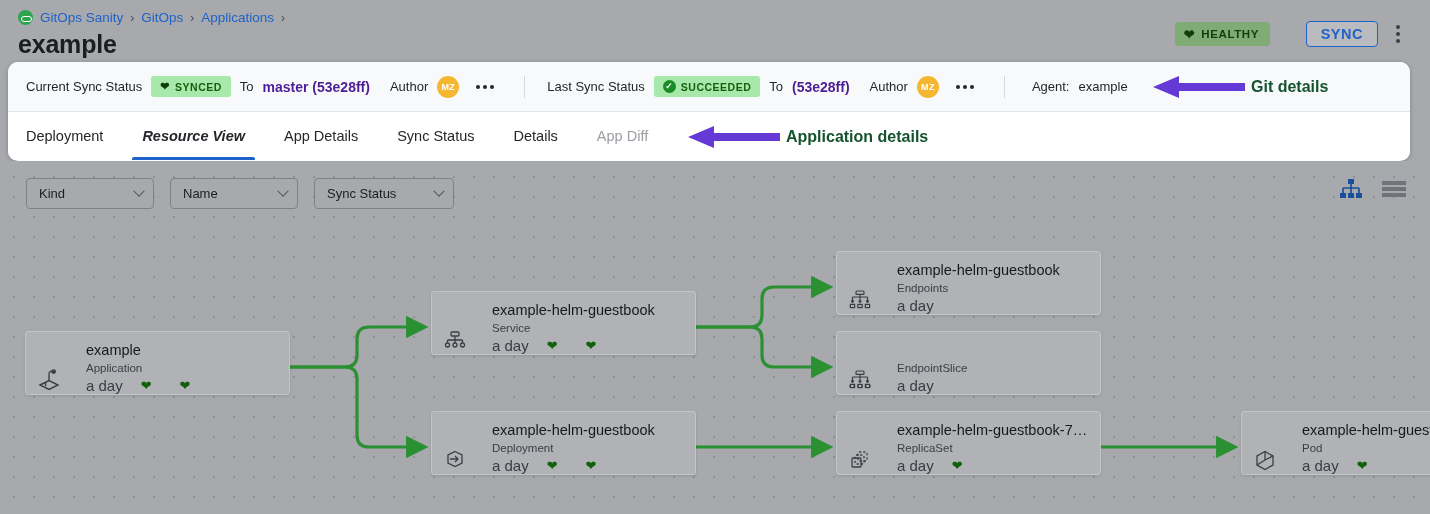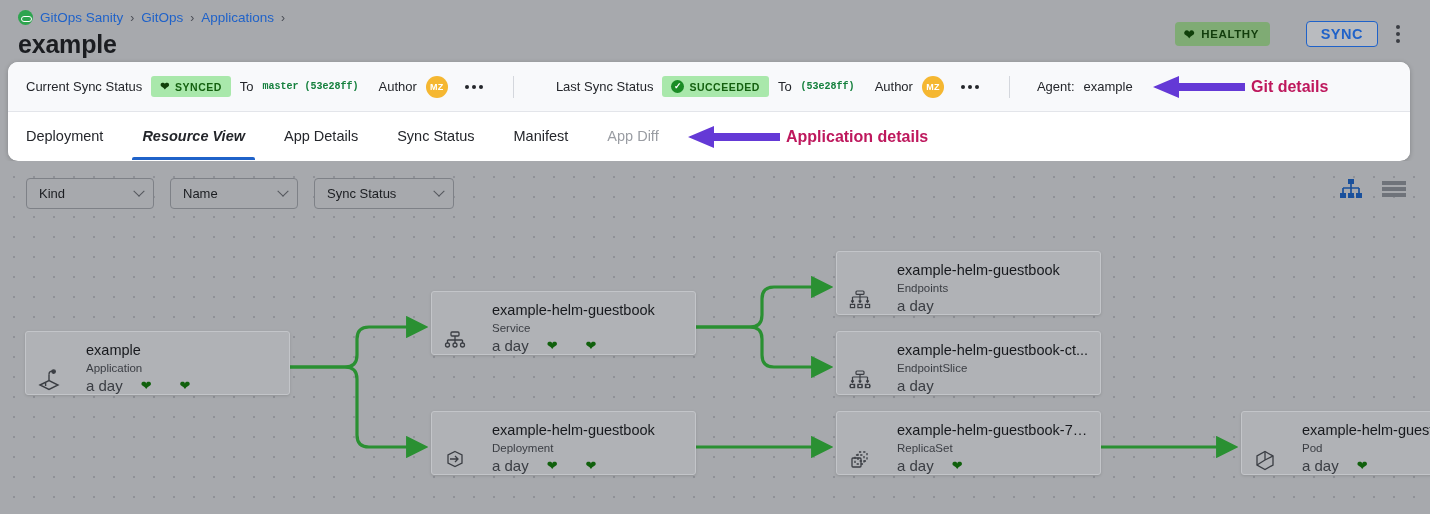--- a/index.html
+++ b/index.html
@@ -76,21 +76,21 @@
     height: 21px; padding: 0 9px; border-radius: 3px; background: #a9e8ab;
     display: flex; align-items: center; gap: 5px;
     font-size: 10.5px; font-weight: bold; letter-spacing: 0.5px; color: #14600f;
   }
   .pill .heart { font-size: 11px; }
   .check-ico {
     width: 13px; height: 13px; border-radius: 50%; background: #1a8c25;
     color: #fff; font-size: 9px; display:flex; align-items:center; justify-content:center;
     font-weight: bold; line-height: 1;
   }
-  .linkv { color: #15803d; font-weight: bold; font-size: 10px; white-space: nowrap; font-family: Liberation Mono, monospace; }
+  .linkv { color: #4c1d95; font-weight: bold; font-size: 14px; white-space: nowrap; }
   .avatar {
     width: 22px; height: 22px; border-radius: 50%; background: #f5b731;
     color: #fff; font-size: 9px; font-weight: bold;
     display: flex; align-items: center; justify-content: center; letter-spacing: .3px;
   }
   .dots3 { display: flex; gap: 3px; align-items: center; cursor: pointer; }
   .dots3 i { width: 4px; height: 4px; border-radius: 50%; background: #24262b; display: block; }
   .vsep { width: 1px; height: 22px; background: #d4d7dd; }
 
   .tab-row {
@@ -102,21 +102,21 @@
     font-size: 14.5px; color: #24262b; cursor: pointer; position: relative;
   }
   .tab.active { font-weight: bold; font-style: italic; }
   .tab.active::after {
     content: ""; position: absolute; left: -10px; right: -10px; bottom: 0;
     height: 3px; background: #1f62c9; border-radius: 2px 2px 0 0;
   }
   .tab.muted { color: #9a9da3; }
 
   
-  .ann-label { position: absolute; color: #be185d; font-weight: bold; font-size: 16px; white-space: nowrap; }
+  .ann-label { position: absolute; color: #14532d; font-weight: bold; font-size: 16px; white-space: nowrap; }
   .ann-arrow { position: absolute; height: 22px; }
 
   
   .canvas {
     position: absolute; left: 0; top: 161px; width: 1430px; height: 353px;
     background-color: #a7a9ad;
     background-image: radial-gradient(#8f9197 1px, transparent 1.1px);
     background-size: 20px 20px;
     background-position: 4px 6px;
     overflow: hidden;
@@ -209,21 +209,21 @@
         <span class="avatar">MZ</span>
         <span class="dots3" style="margin-left:8px">
             <i></i>
             <i></i>
             <i></i>
           </span>
       </div>
 
       <span class="vsep"></span>
 
-      <div class="sync-seg" style="margin-left:36px;margin-right:24px;">
+      <div class="sync-seg" style="margin-left:16px;margin-right:24px;">
         <span class="lbl">Last Sync Status</span>
         <span class="pill">
           <span class="check-ico">✓</span>
           <span>SUCCEEDED</span>
         </span>
         <span class="lbl">To</span>
         <span class="linkv">(53e28ff)</span>
         <span class="lbl" style="margin-left:11px">Author</span>
         <span class="avatar">MZ</span>
         <span class="dots3" style="margin-left:8px">
@@ -244,21 +244,21 @@
         <path d="M0 11 L26 0 L26 7 L92 7 L92 15 L26 15 L26 22 Z" fill="#6439d6"></path>
       </svg>
       <span class="ann-label" style="left:1243px; top:16px;">Git details</span>
     </div>
 
     <div class="tab-row">
       <div class="tab">Deployment</div>
       <div class="tab active">Resource View</div>
       <div class="tab">App Details</div>
       <div class="tab">Sync Status</div>
-      <div class="tab">Manifest</div>
+      <div class="tab">Details</div>
       <div class="tab muted">App Diff</div>
 
       <svg class="ann-arrow" style="left:680px; top:14px; width:92px;" viewBox="0 0 92 22">
         <path d="M0 11 L26 0 L26 7 L92 7 L92 15 L26 15 L26 22 Z" fill="#6439d6"></path>
       </svg>
       <span class="ann-label" style="left:778px; top:16px;">Application details</span>
     </div>
   </div>
 
   <div class="canvas">
@@ -412,21 +412,20 @@
           <path d="M5.5 9 L5.5 14 M13 9 L13 14 M20.5 9 L20.5 14"></path>
           <path d="M4.2 12.6 L5.5 14.4 L6.8 12.6 M11.7 12.6 L13 14.4 L14.3 12.6 M19.2 12.6 L20.5 14.4 L21.8 12.6" fill="#3b3e44"></path>
           <rect x="3.4" y="16.4" width="4.2" height="3.2"></rect>
           <rect x="10.9" y="16.4" width="4.2" height="3.2"></rect>
           <rect x="18.4" y="16.4" width="4.2" height="3.2"></rect>
           <path d="M2 18 L24 18" stroke-dasharray="2 2"></path>
         </svg>
       </div>
       <div class="node-div"></div>
       <div class="node-body">
-        <div class="node-title">example-helm-guestbook-ct...</div>
         <div class="node-kind">EndpointSlice</div>
         <div class="node-meta">
           <span class="node-age">a day</span>
         </div>
       </div>
     </div>
 
     <div class="node" style="left:836px; top:250px; width:265px;">
       <div class="node-ico">
         <svg width="26" height="26" viewBox="0 0 26 26" fill="none" stroke="#3b3e44" stroke-width="1.3">

